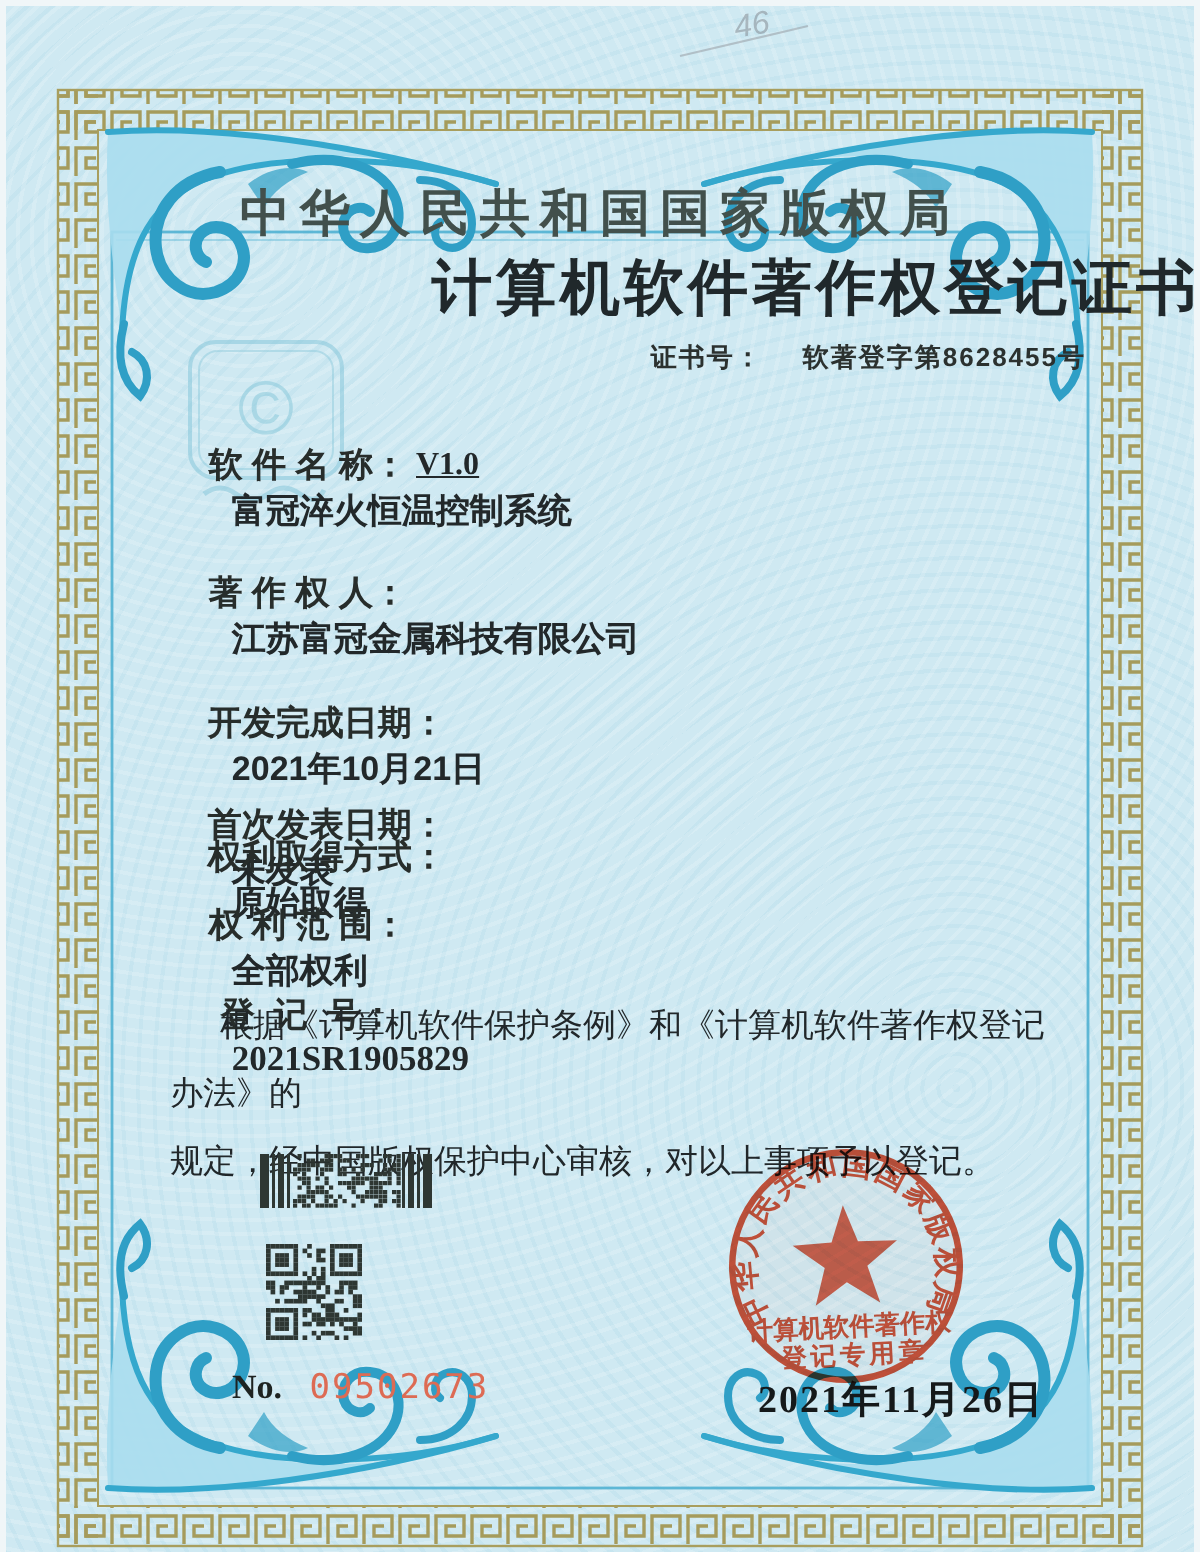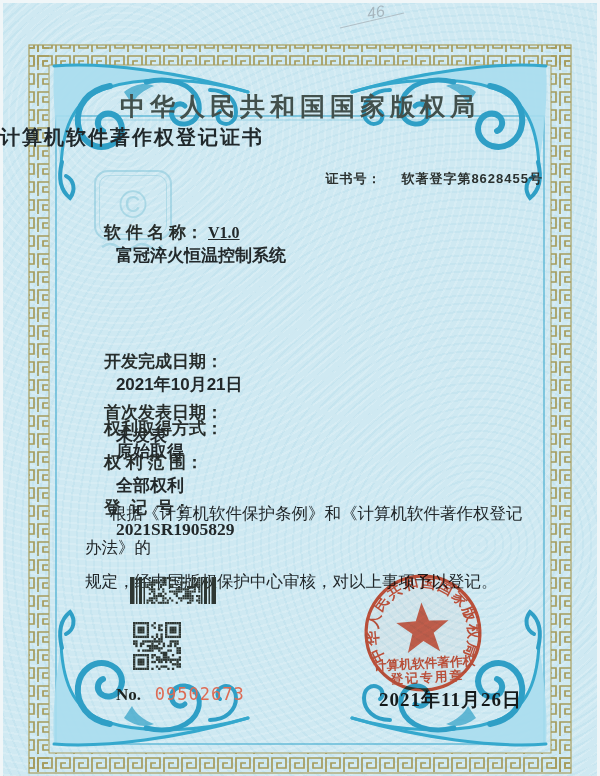--- a/index.html
+++ b/index.html
@@ -8,26 +8,26 @@
   .paper{position:absolute;left:3px;top:3px;right:3px;bottom:0;
     background:#cfe9f2;
     background-image:
       repeating-radial-gradient(circle at 20% 15%, rgba(255,255,255,.16) 0 2px, rgba(0,0,0,0) 2px 7px),
       repeating-radial-gradient(circle at 80% 70%, rgba(120,190,215,.10) 0 2px, rgba(0,0,0,0) 2px 8px);
   }
   svg.overlay{position:absolute;left:0;top:0;width:600px;height:776px;pointer-events:none;}
   .abs{position:absolute;}
   .authority{left:0;right:0;top:90px;text-align:center;font-size:25px;font-weight:700;
     letter-spacing:5px;color:#42504c;}
-  .cert-title{left:0;right:0;top:124px;text-align:left;font-size:20px;font-weight:700;
+  .cert-title{left:0;right:0;top:124px;text-align:right;font-size:30px;font-weight:700;
     letter-spacing:2px;color:#20282b;}
   .cert-no{right:57px;top:170px;font-size:13px;font-weight:700;color:#2b312f;letter-spacing:1px;}
   .cert-no .val{margin-left:20px;}
   .field-row{left:85px;font-size:17px;font-weight:700;color:#272d2b;white-space:pre;}
-  .flabel{display:inline-block;width:100px;}
+  .flabel{display:inline-block;width:100px;text-align:center;}
   .fvalue{margin-left:12px;color:#22282a;}
   .v2{left:208px;font-size:16px;font-weight:700;color:#22282a;font-family:"Liberation Serif",serif;text-decoration:underline;}
   .statement{left:85px;width:452px;font-size:16.5px;color:#21272a;line-height:34px;font-weight:400;}
   .statement .l1{text-indent:25px;}
   .serial{left:116px;top:684px;font-size:17px;}
   .serial .no{font-family:"Liberation Serif",serif;font-weight:700;color:#1d2321;}
   .serial .num{font-family:"DejaVu Sans Mono",monospace;color:#dd6b54;margin-left:9px;letter-spacing:1px;margin-top:32px;}
   .issue-date{left:366px;top:687px;font-size:19px;font-weight:700;color:#15191a;
     font-family:"Liberation Serif",serif;letter-spacing:1px;margin-left:13px;}
   .watermark{left:94px;top:170px;width:74px;height:66px;border:2.5px solid rgba(128,196,216,.5);
@@ -90,20 +90,24 @@
   <div class="abs cert-title">计算机软件著作权登记证书</div>
   <div class="abs cert-no">
     <span>证书号：</span><span class="val">软著登字第8628455号</span>
   </div>
 
   <div class="abs field-row" style="top:201px">
     <span class="flabel">软 件 名 称：</span>
     <span class="fvalue">富冠淬火恒温控制系统</span>
   </div>
   <div class="abs v2" style="top:224px">V1.0</div>
+  <div class="abs field-row" style="top:265px">
+    <span class="flabel">著 作 权 人：</span>
+    <span class="fvalue">江苏富冠金属科技有限公司</span>
+  </div>
   <div class="abs field-row" style="top:330px">
     <span class="flabel">开发完成日期：</span>
     <span class="fvalue">2021年10月21日</span>
   </div>
   <div class="abs field-row" style="top:381px">
     <span class="flabel">首次发表日期：</span>
     <span class="fvalue">未发表</span>
   </div>
   <div class="abs field-row" style="top:397px">
     <span class="flabel">权利取得方式：</span>

